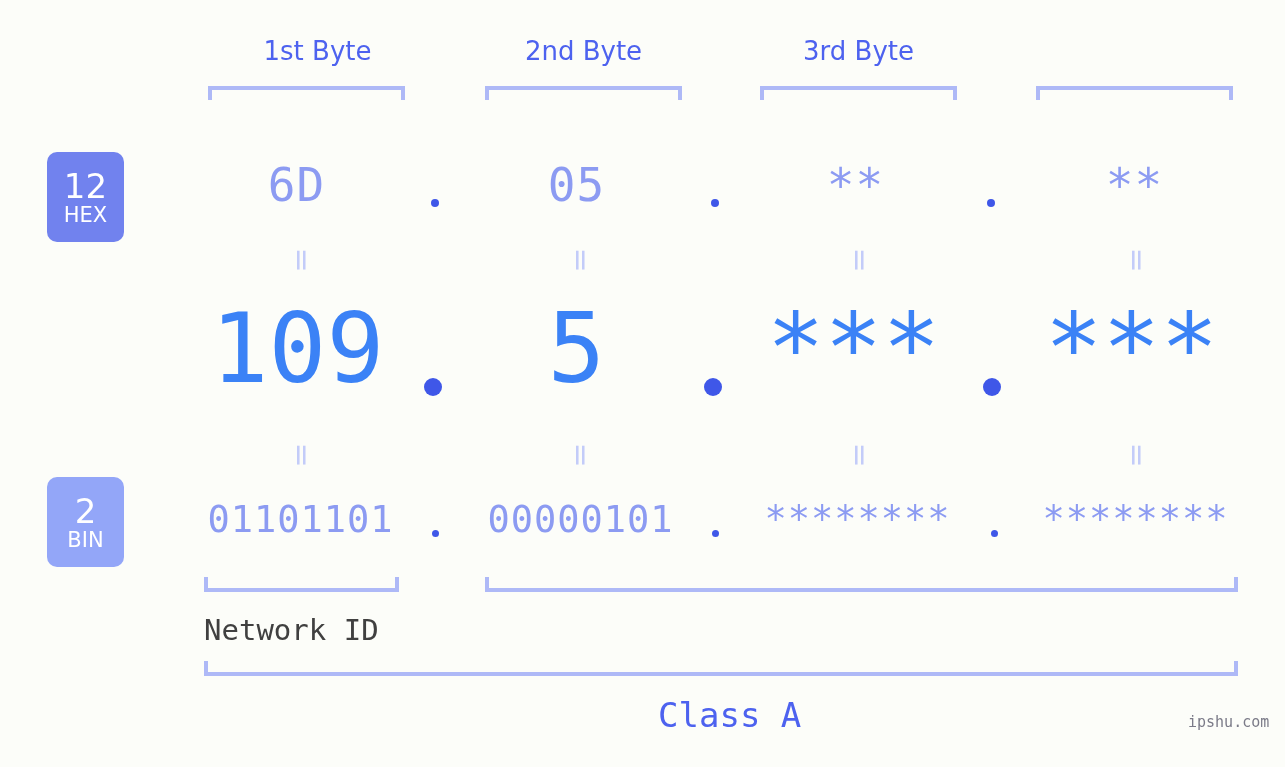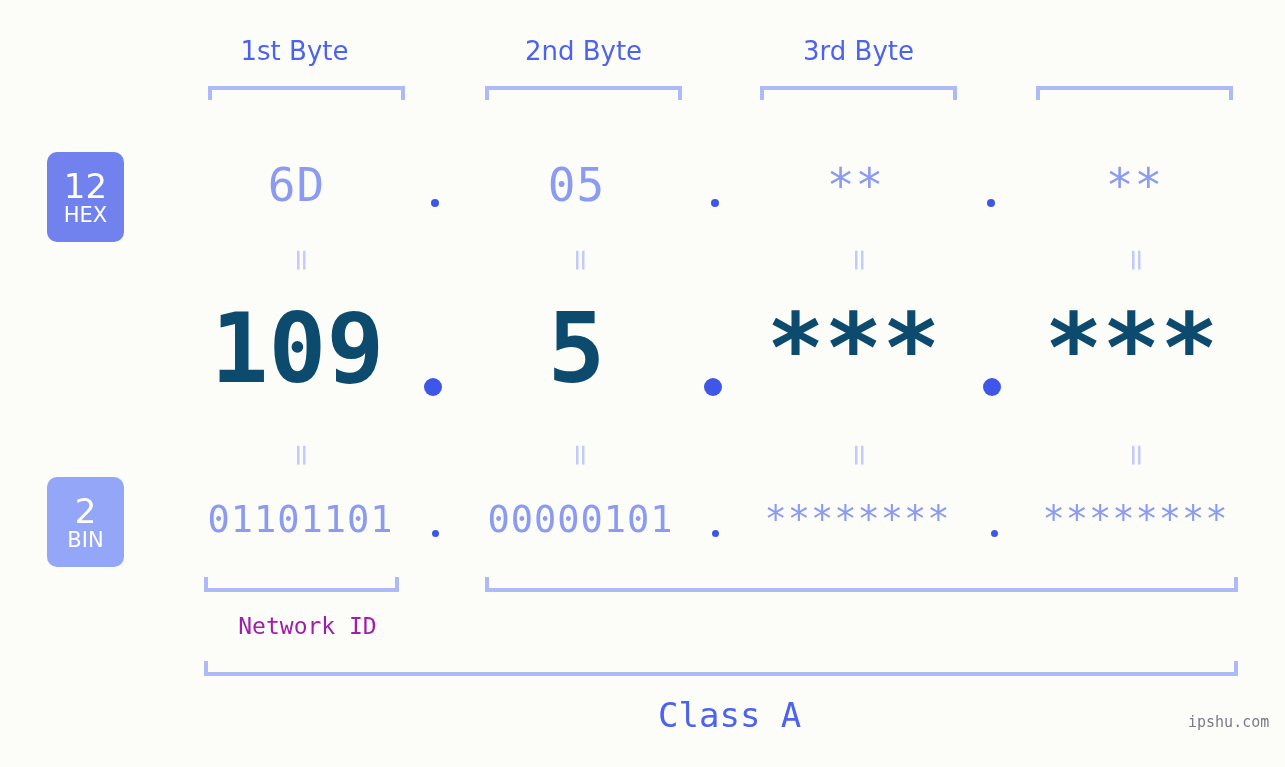--- a/index.html
+++ b/index.html
@@ -77,23 +77,22 @@
     text-align: center;
     white-space: nowrap;
     color: #8c9bf2;
   }
   .row-hex .val-cell {
     font-size: 46px;
     letter-spacing: 1px;
   }
   .row-dec .val-cell {
     font-size: 96px;
-    color: #0c4a6e;
+    color: #3b82f6;
     letter-spacing: 0px;
-    font-weight: bold;
   }
   .row-bin .val-cell {
     font-size: 37px;
     color: #8c9bf2;
     letter-spacing: 1px;
   }
 
   
   .dot {
     border-radius: 50%;
@@ -109,23 +108,22 @@
     font-size: 30px;
     font-family: "DejaVu Sans", "Liberation Sans", sans-serif;
     transform: rotate(90deg);
     text-align: center;
     line-height: 1;
     width: 30px;
   }
 
   
   .id-label {
-    font-size: 23px;
-    color: #a21caf;
-    text-align: center;
+    font-size: 29px;
+    color: #404040;
     white-space: nowrap;
     font-family: "DejaVu Sans Mono", "Liberation Mono", monospace;
   }
   .class-label {
     font-size: 34px;
     color: #4d62ef;
     white-space: nowrap;
     font-family: "DejaVu Sans Mono", "Liberation Mono", monospace;
   }
   .watermark {
@@ -133,21 +131,21 @@
     color: #7b7b88;
     font-family: "DejaVu Sans Mono", "Liberation Mono", monospace;
     white-space: nowrap;
   }
 </style>
 </head>
 <body>
 
 <div class="stage">
 
-  <div class="abs byte-head" style="left:196px; top:36px; width:197px;">1st Byte</div>
+  <div class="abs byte-head" style="left:219px; top:36px; width:197px;">1st Byte</div>
   <div class="abs byte-head" style="left:485px; top:36px; width:197px;">2nd Byte</div>
   <div class="abs byte-head" style="left:760px; top:36px; width:197px;">3rd Byte</div>
 
   <div class="abs bracket-top" style="left:208px; top:86px; width:197px;"></div>
   <div class="abs bracket-top" style="left:485px; top:86px; width:197px;"></div>
   <div class="abs bracket-top" style="left:760px; top:86px; width:197px;"></div>
   <div class="abs bracket-top" style="left:1036px; top:86px; width:197px;"></div>
 
   <div class="abs badge" style="left:47px; top:152px; background:#7182ee;">
     <span class="num">12</span>

